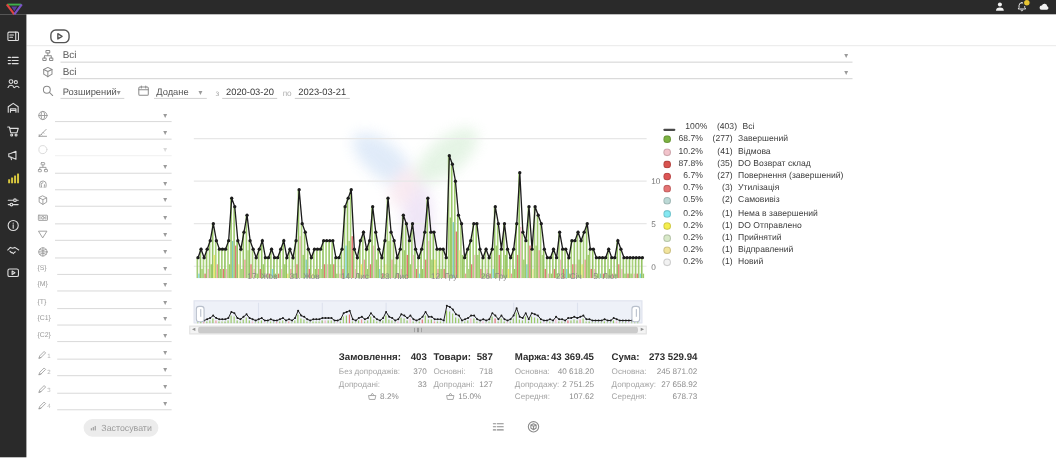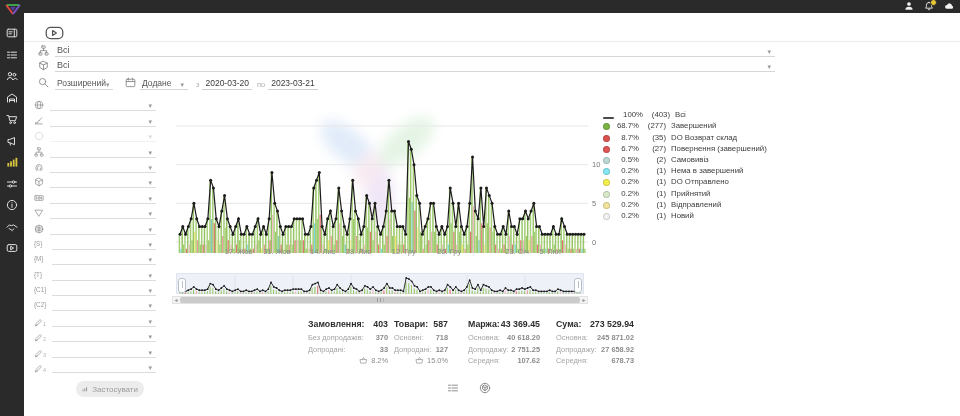--- a/index.html
+++ b/index.html
@@ -78,22 +78,22 @@
   
   .stats{position:absolute;left:0;top:319px;width:800px;height:50px}
   .stat-col{position:absolute;top:0}
   .stat-col:nth-child(1){left:308px;width:80px}
   .stat-col:nth-child(2){left:394px;width:54px}
   .stat-col:nth-child(3){left:468px;width:72px}
   .stat-col:nth-child(4){left:556px;width:78px}
   .st-h{display:flex;justify-content:space-between;font-size:8.8px;color:#2e2e2e;font-weight:700;margin-bottom:4px}
   .st-h .st-t{font-weight:700}
   .st-r{display:flex;justify-content:space-between;font-size:7.4px;color:#a4a4a4;margin-bottom:2.5px}
-  .st-r b{font-weight:700;color:#8b8b8b}
-  .st-r.ic-row{justify-content:flex-end;gap:3px;color:#8b8b8b}
+  .st-r b{font-weight:400;color:#8b8b8b}
+  .st-r.ic-row{justify-content:center;gap:3px;color:#8b8b8b}
   .sic{width:9px;height:9px;color:#9a9a9a}
 
   .footer-ic{position:absolute;top:382px;width:12px;height:12px;color:#8c8c8c;cursor:pointer}
 </style>
 </head>
 <body>
 
 <div class="topbar">
   <div class="logo">
     <svg viewBox="0 0 20 12" style="width:100%;height:100%">
@@ -972,30 +972,42 @@
       <span class="lg-cnt">(403)</span>
       <span class="lg-lbl">Всі</span>
     </div>
     <div class="lg-row">
       <span class="lg-mark" style="background:#7cb342"></span>
       <span class="lg-pct">68.7%</span>
       <span class="lg-cnt">(277)</span>
       <span class="lg-lbl">Завершений</span>
     </div>
     <div class="lg-row">
+      <span class="lg-mark" style="background:#f2c3cb"></span>
+      <span class="lg-pct">10.2%</span>
+      <span class="lg-cnt">(41)</span>
+      <span class="lg-lbl">Відмова</span>
+    </div>
+    <div class="lg-row">
       <span class="lg-mark" style="background:#d9534f"></span>
-      <span class="lg-pct">8.7%</span>
+      <span class="lg-pct">87.8%</span>
       <span class="lg-cnt">(35)</span>
       <span class="lg-lbl">DO Возврат склад</span>
     </div>
     <div class="lg-row">
       <span class="lg-mark" style="background:#dd5555"></span>
       <span class="lg-pct">6.7%</span>
       <span class="lg-cnt">(27)</span>
       <span class="lg-lbl">Повернення (завершений)</span>
+    </div>
+    <div class="lg-row">
+      <span class="lg-mark" style="background:#e57373"></span>
+      <span class="lg-pct">0.7%</span>
+      <span class="lg-cnt">(3)</span>
+      <span class="lg-lbl">Утилізація</span>
     </div>
     <div class="lg-row">
       <span class="lg-mark" style="background:#bcd9d6"></span>
       <span class="lg-pct">0.5%</span>
       <span class="lg-cnt">(2)</span>
       <span class="lg-lbl">Самовивіз</span>
     </div>
     <div class="lg-row">
       <span class="lg-mark" style="background:#84e8f2"></span>
       <span class="lg-pct">0.2%</span>

